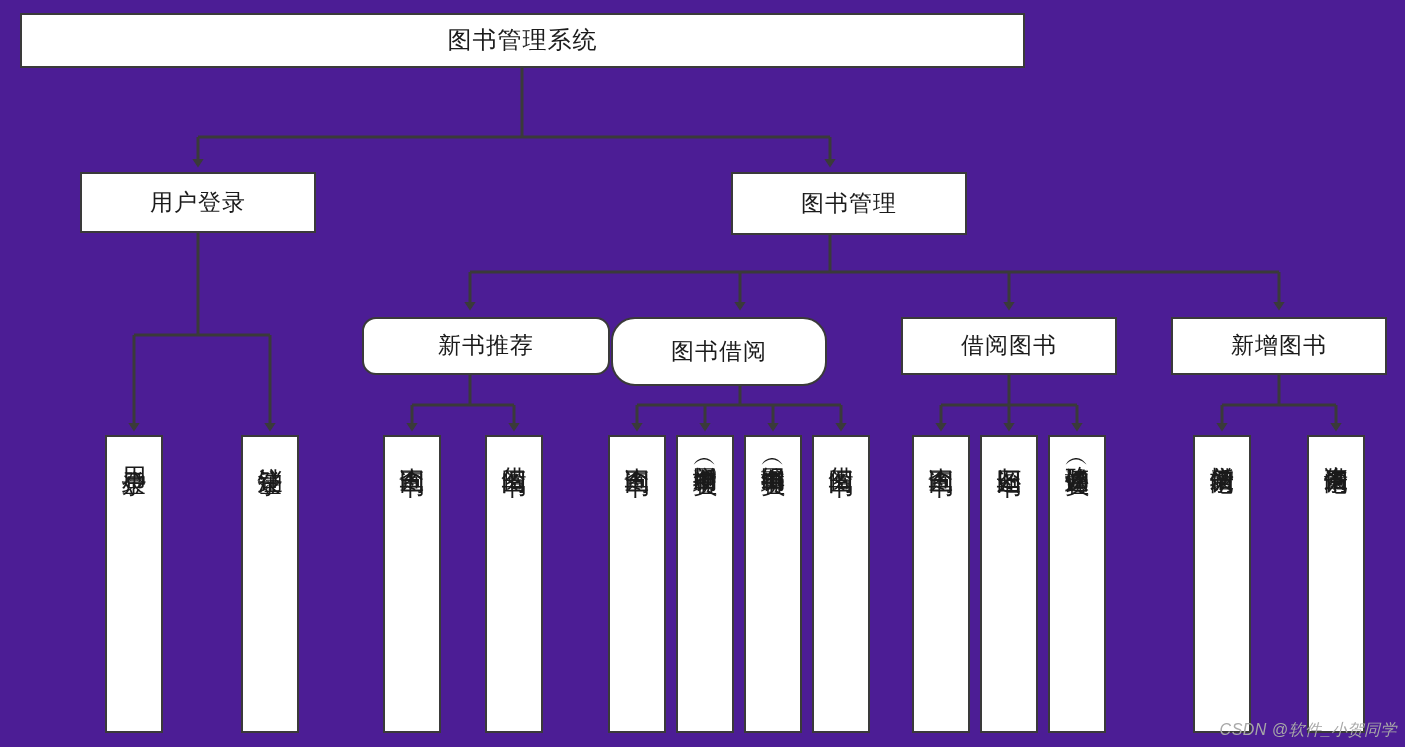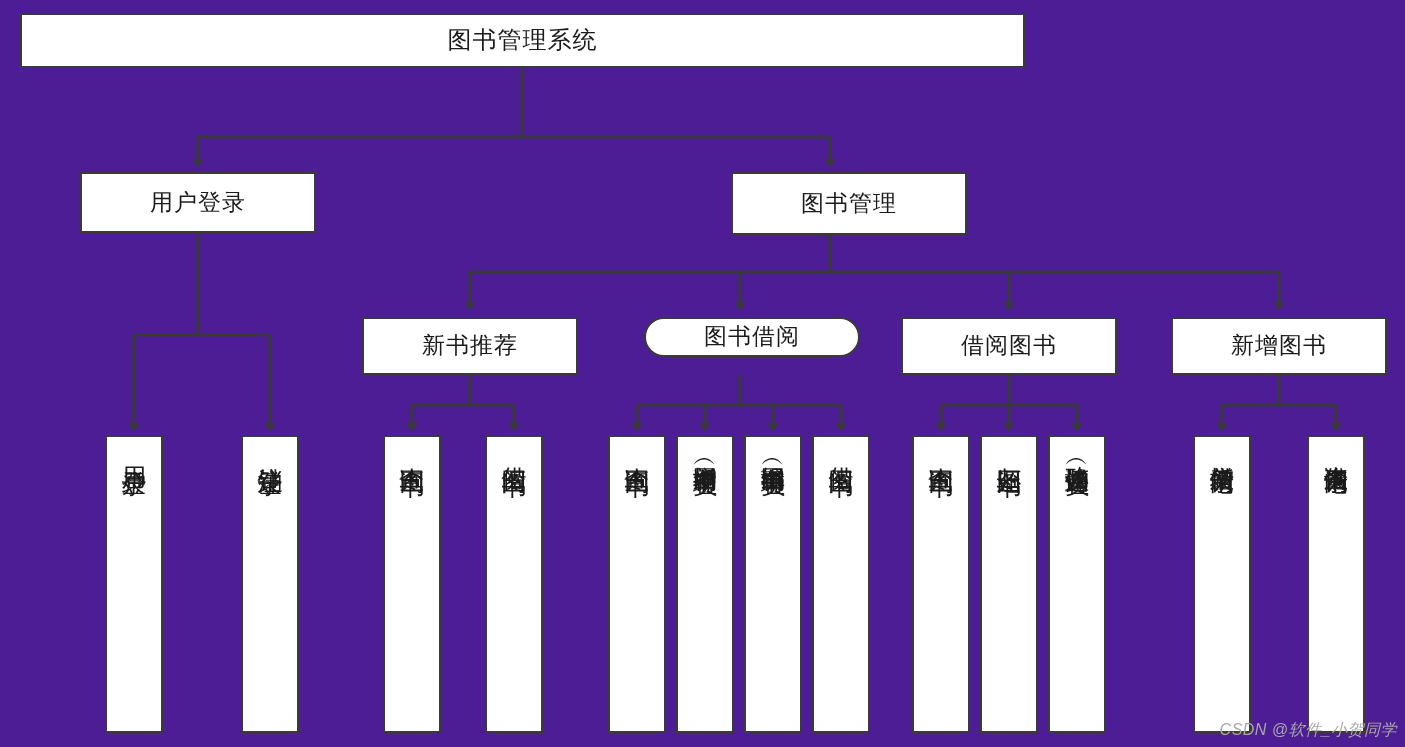--- a/index.html
+++ b/index.html
@@ -136,25 +136,25 @@
   </div>
 
   <div class="node horiz" style="left:80px; top:172px; width:236px; height:61px;">
     <span class="lbl">用户登录</span>
   </div>
 
   <div class="node horiz" style="left:711px; top:172px; width:236px; height:63px;margin-left:20px;">
     <span class="lbl">图书管理</span>
   </div>
 
-  <div class="node horiz" style="left:362px; top:317px; width:216px; height:58px;">
+  <div class="node horiz" style="left:362px; top:317px; width:248px; height:58px;border-radius:14px;">
     <span class="lbl">新书推荐</span>
   </div>
 
-  <div class="node horiz" style="left:644px; top:317px; width:216px; height:40px;border-radius:24px;">
+  <div class="node horiz" style="left:611px; top:317px; width:216px; height:69px;border-radius:24px;">
     <span class="lbl">图书借阅</span>
   </div>
 
   <div class="node horiz" style="left:901px; top:317px; width:216px; height:58px;">
     <span class="lbl">借阅图书</span>
   </div>
 
   <div class="node horiz" style="left:1171px; top:317px; width:216px; height:58px;">
     <span class="lbl">新增图书</span>
   </div>

